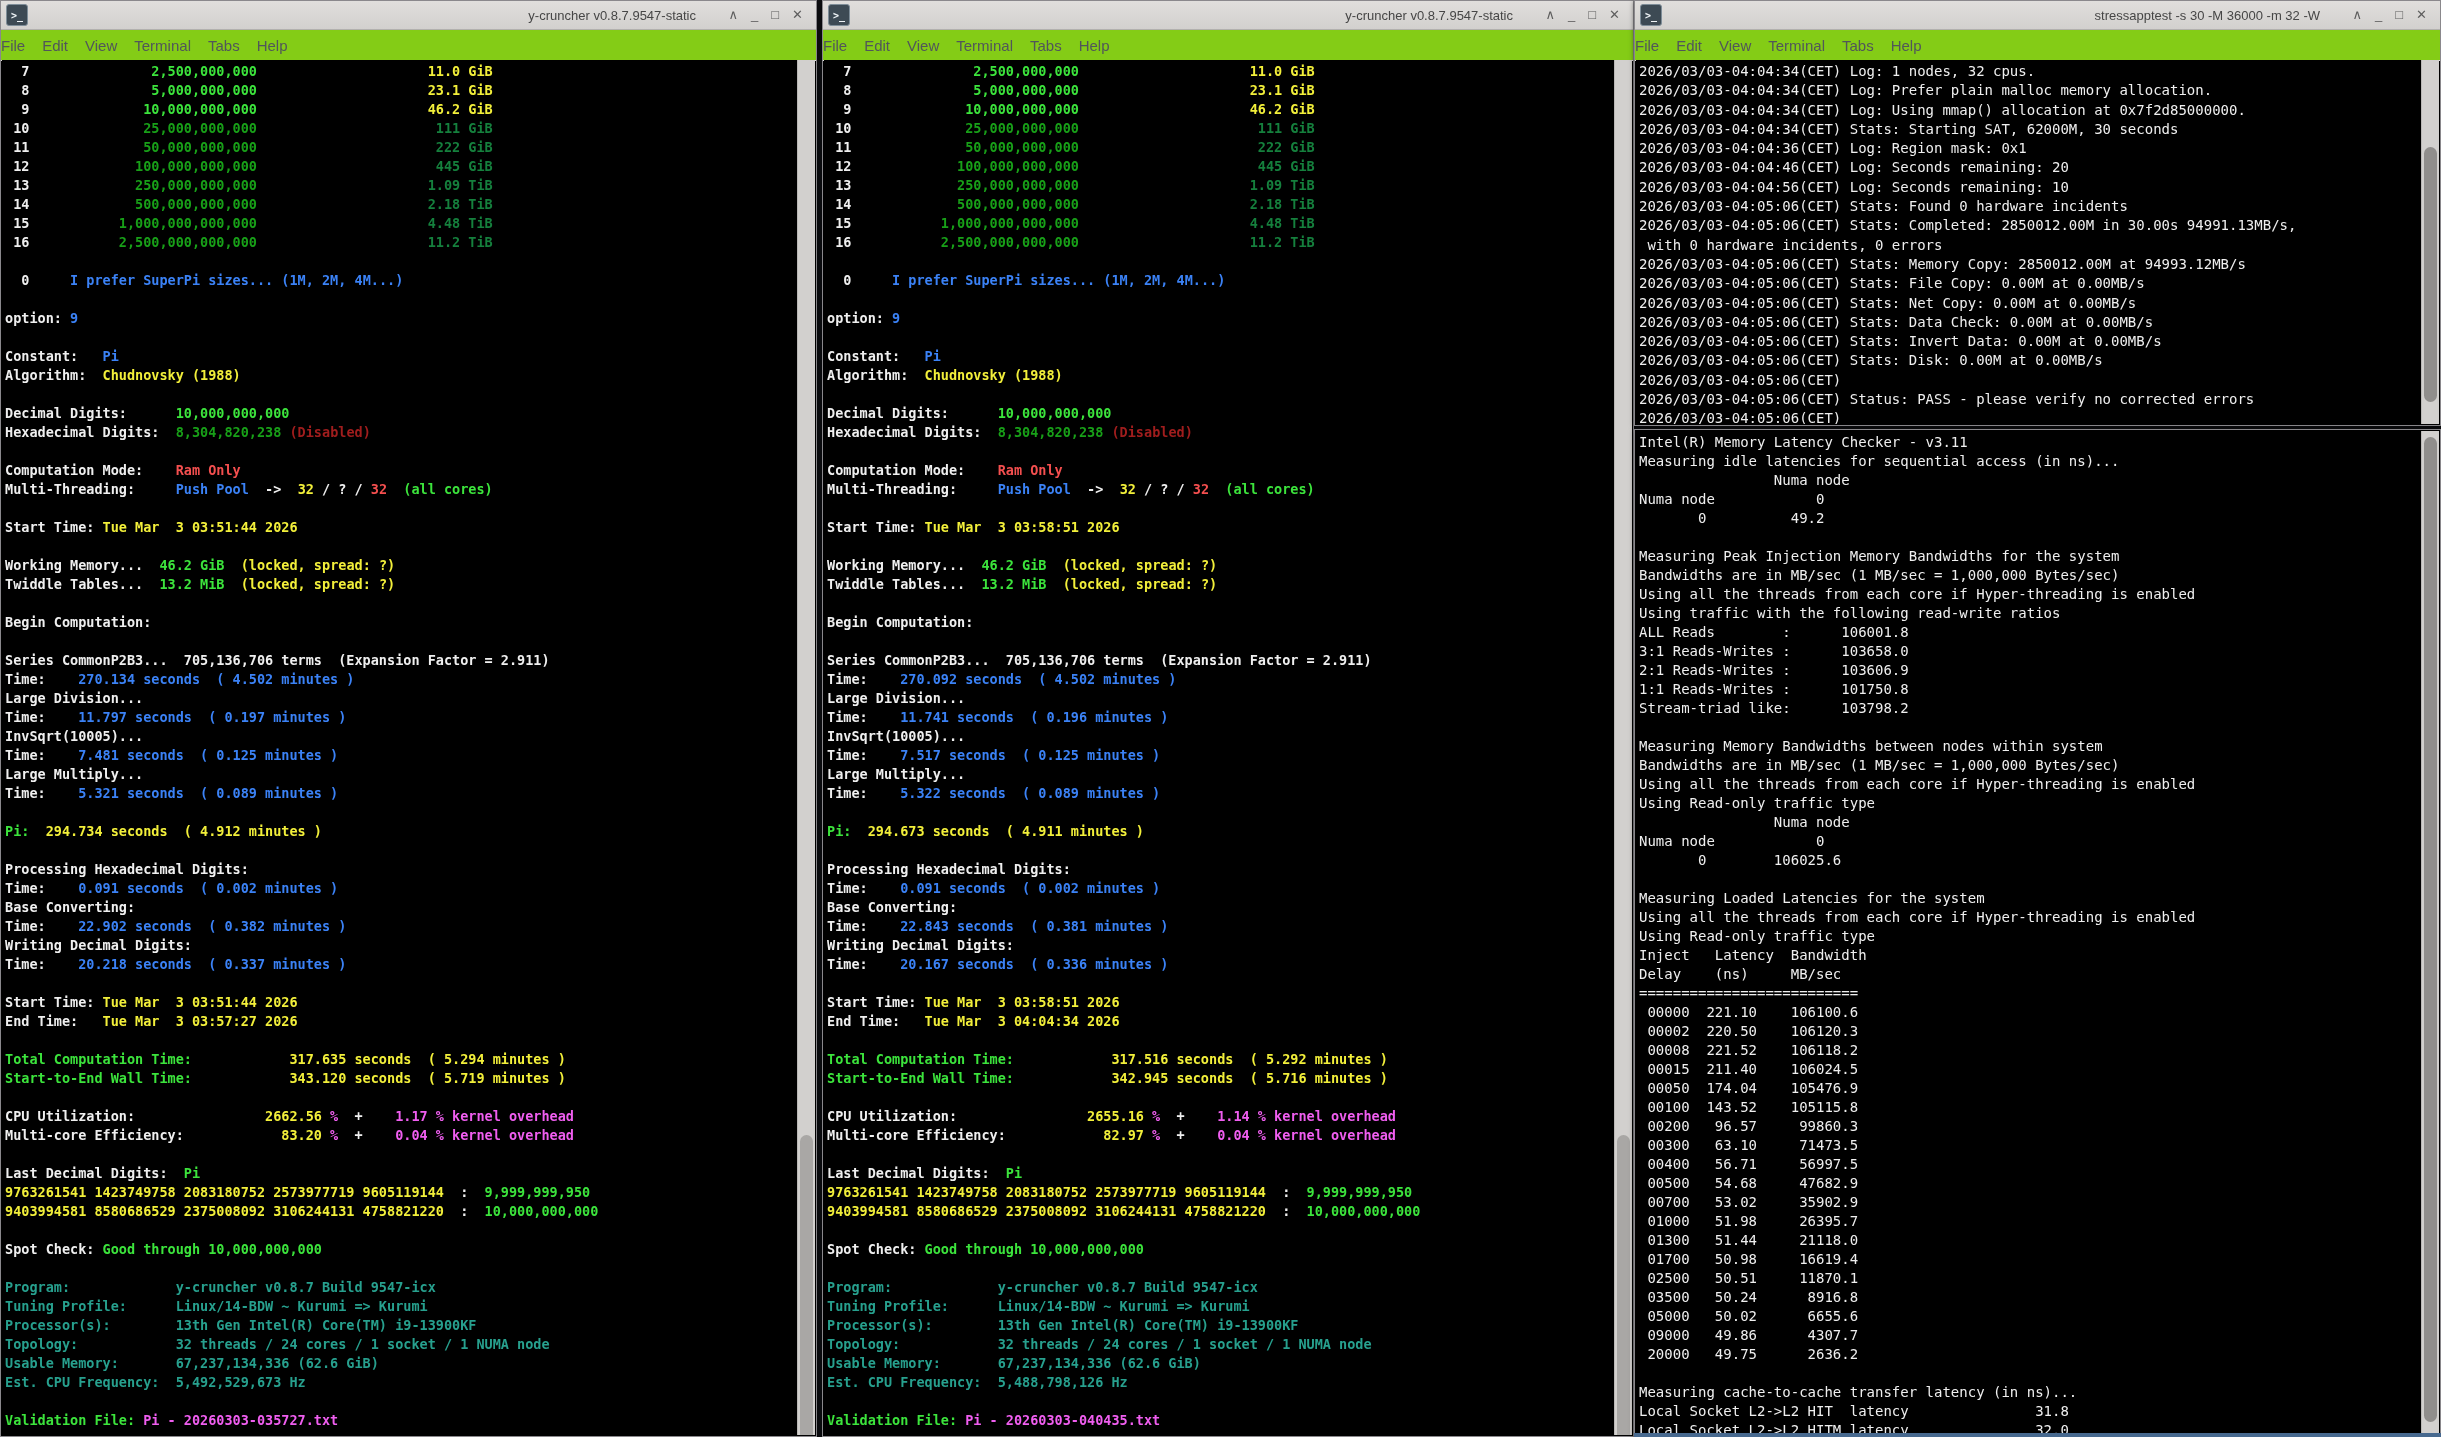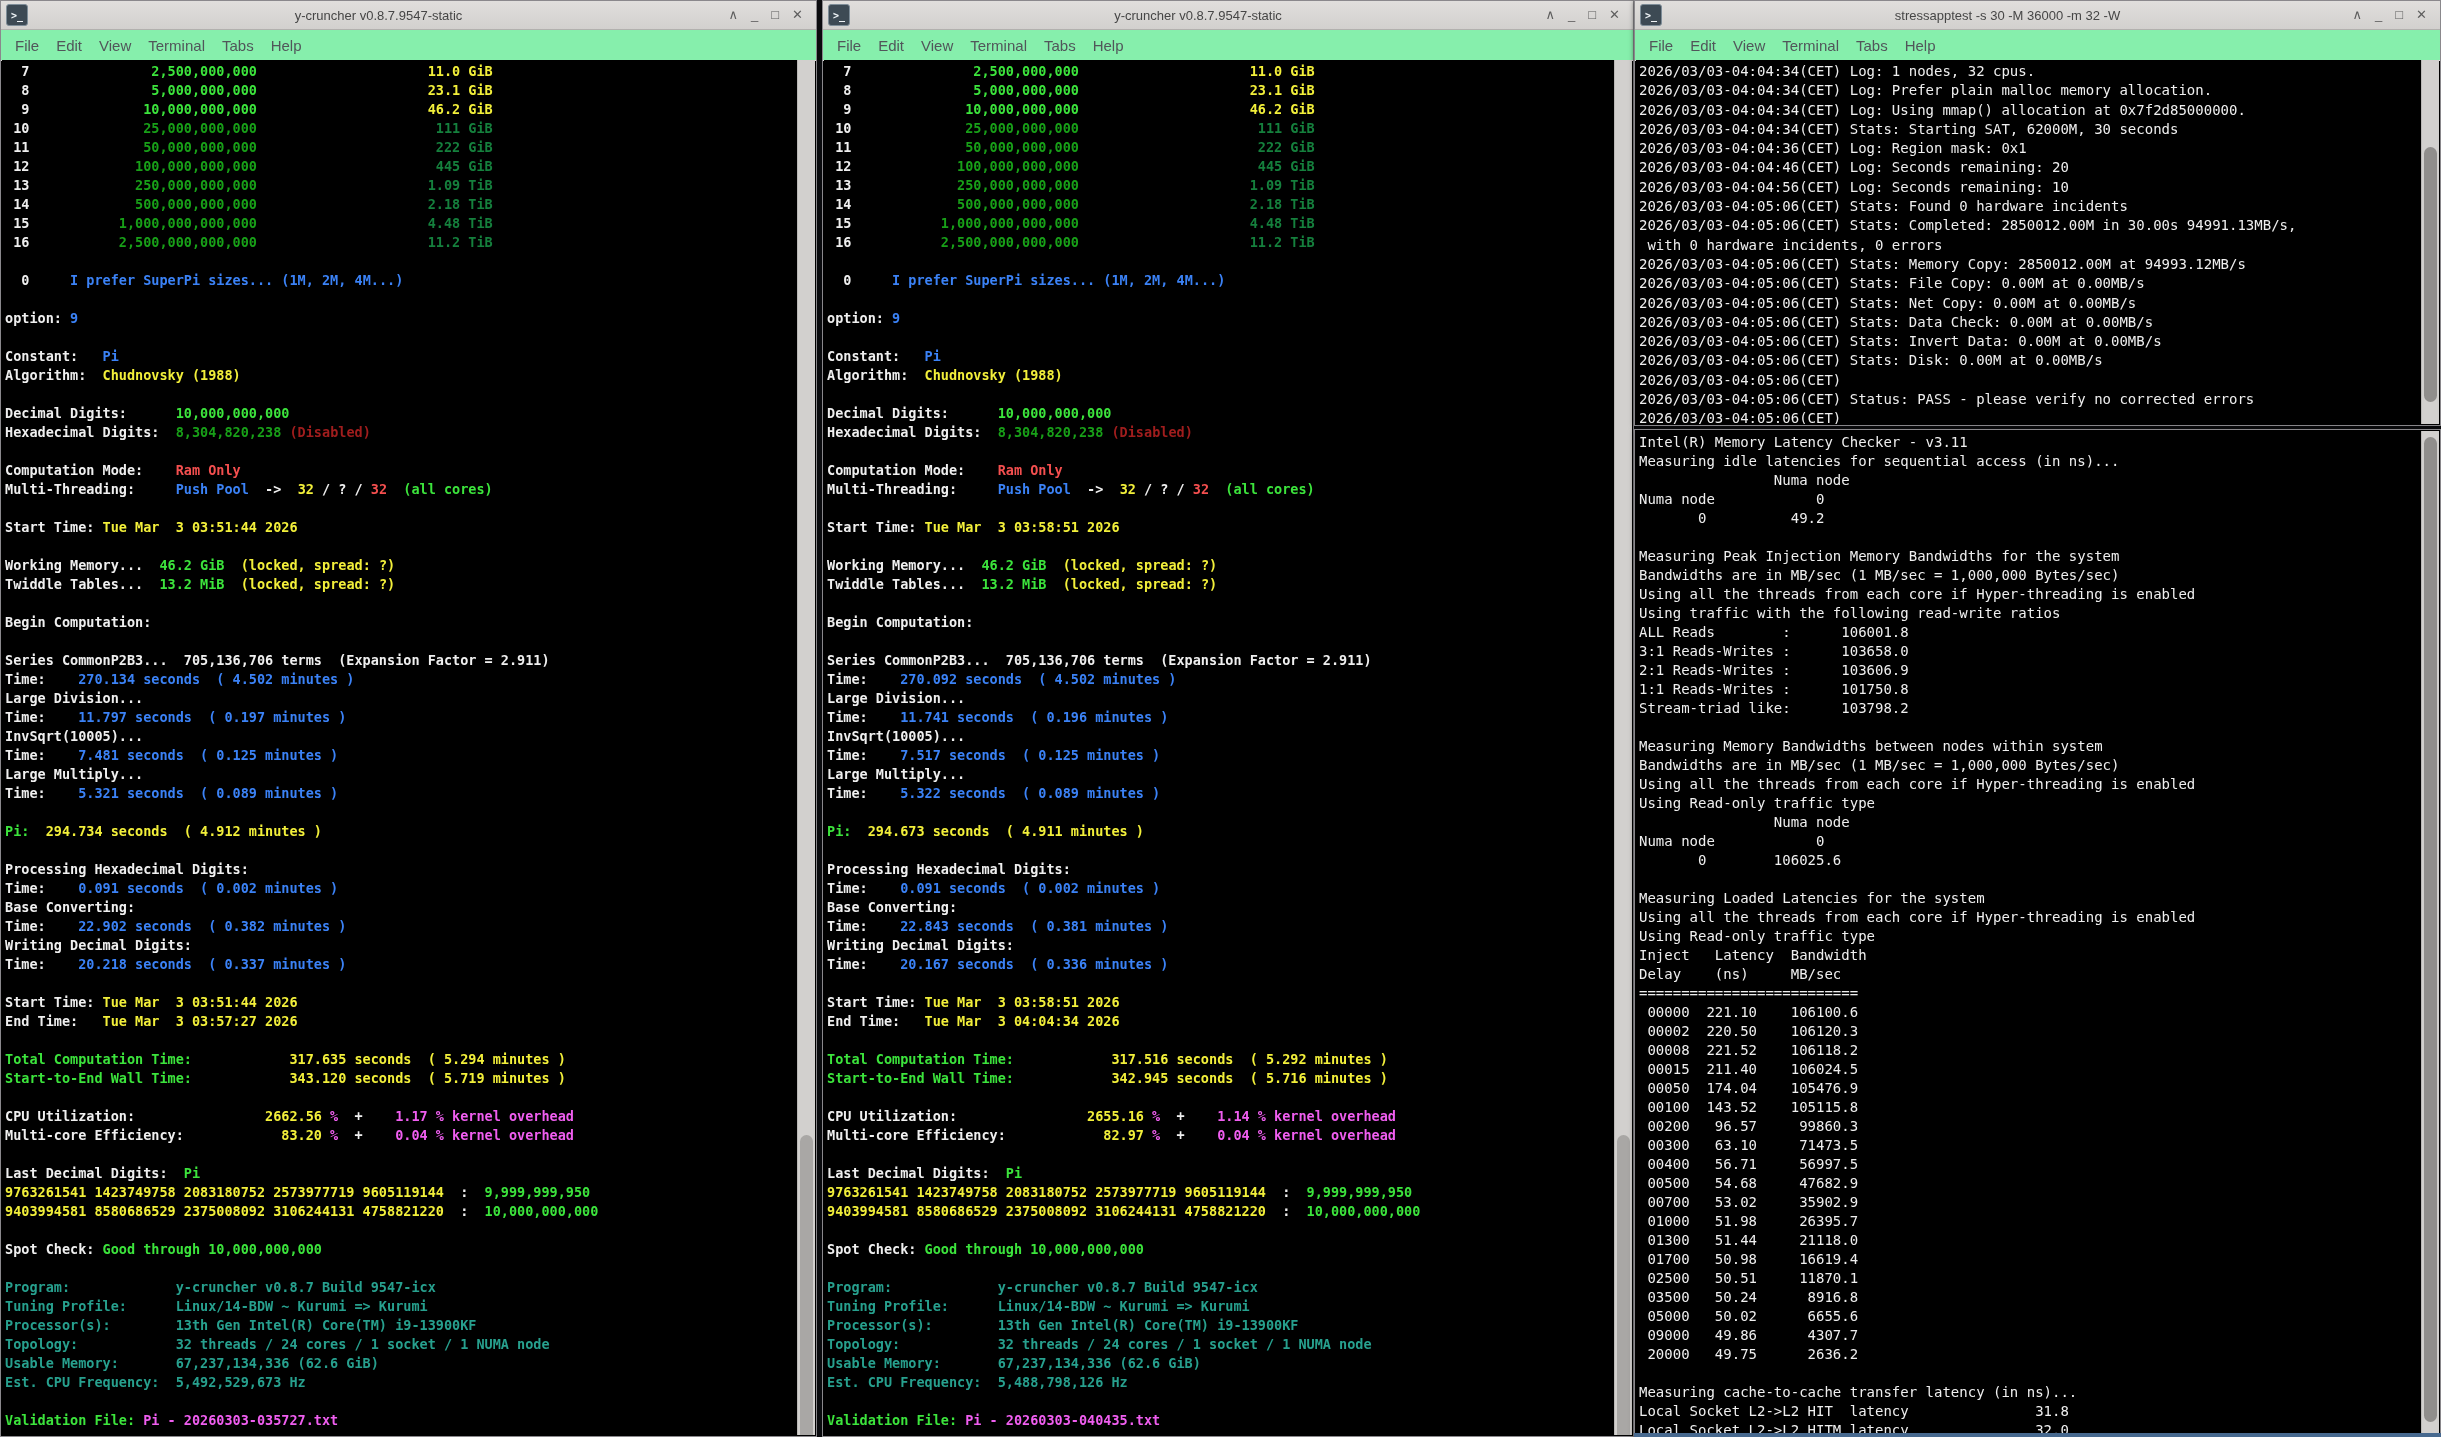--- a/index.html
+++ b/index.html
@@ -1,23 +1,23 @@
 <!DOCTYPE html>
 <html><head>
 <meta charset="utf-8">
 <style>
   html,body{margin:0;padding:0}
   body{width:2441px;height:1437px;position:relative;overflow:hidden;background:#0e0f12;font-family:"DejaVu Sans Mono",monospace}
   .window{position:absolute;background:#000;border:1px solid #8a888c;box-sizing:border-box;box-shadow:0 1px 5px rgba(0,0,0,.55)}
   .titlebar{height:28px;background:linear-gradient(#e0dedc,#d2d0ce);border-bottom:1px solid #b2b0ae;display:flex;align-items:center;position:relative}
   .win-icon{width:20px;height:20px;margin-left:5px;background:#3d4a54;border:1px solid #7e8d98;border-radius:3px;color:#eef3f6;font:bold 10px "DejaVu Sans Mono",monospace;display:flex;align-items:center;justify-content:center;flex:0 0 auto}
-  .win-title{position:absolute;left:60px;right:120px;text-align:center;font:13px "Liberation Sans",sans-serif;color:#464646;white-space:nowrap;overflow:hidden}
+  .win-title{position:absolute;left:60px;right:120px;text-align:right;font:13px "Liberation Sans",sans-serif;color:#464646;white-space:nowrap;overflow:hidden}
   .win-controls{margin-left:auto;display:flex;gap:13px;padding-right:13px;z-index:2}
   .win-controls span{font:13px "Liberation Sans",sans-serif;color:#5d5d5d;line-height:28px}
-  .menubar{height:30px;background:#86efac;border-bottom:1px solid #e4e2e0;display:flex;align-items:center;gap:17px;padding-left:14px;font:15px "Liberation Sans",sans-serif;color:#51565a}
+  .menubar{height:30px;background:#84cc16;border-bottom:1px solid #e4e2e0;display:flex;align-items:center;gap:17px;padding-left:0;font:15px "Liberation Sans",sans-serif;color:#51565a}
   .menubar span{white-space:nowrap}
   .term{position:absolute;left:1px;right:1px;bottom:1px;background:#000;overflow:hidden}
   .chromed .term{top:59px}
   .bare .term{top:1px}
   .lines{position:absolute;top:2px;left:3px;white-space:pre}
   .tl{white-space:pre}
   .yc .tl{font:bold 13.5px "DejaVu Sans Mono",monospace;height:19px;line-height:19px}
   .sat .tl{font:14px "DejaVu Sans Mono",monospace;height:19.3px;line-height:19.3px}
   .mlc .tl{font:14px "DejaVu Sans Mono",monospace;height:19px;line-height:19px}
   

